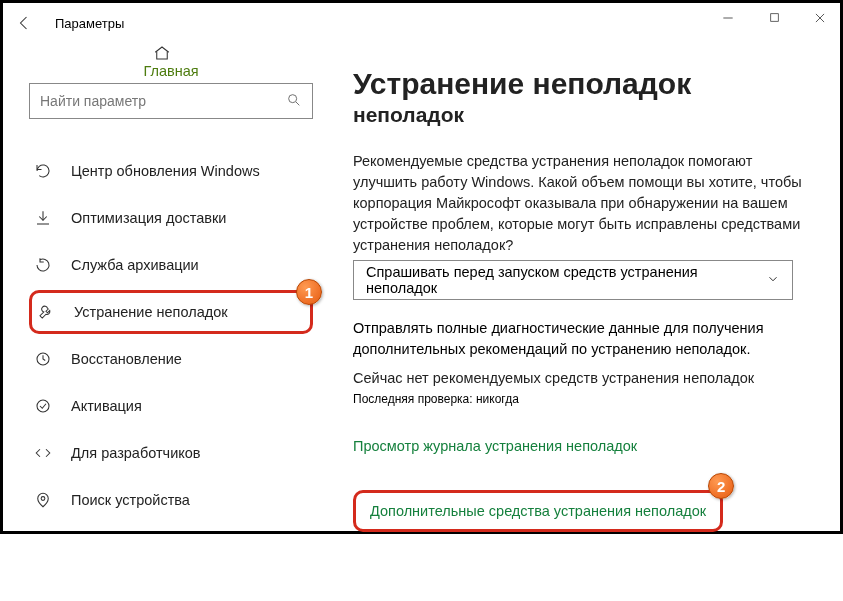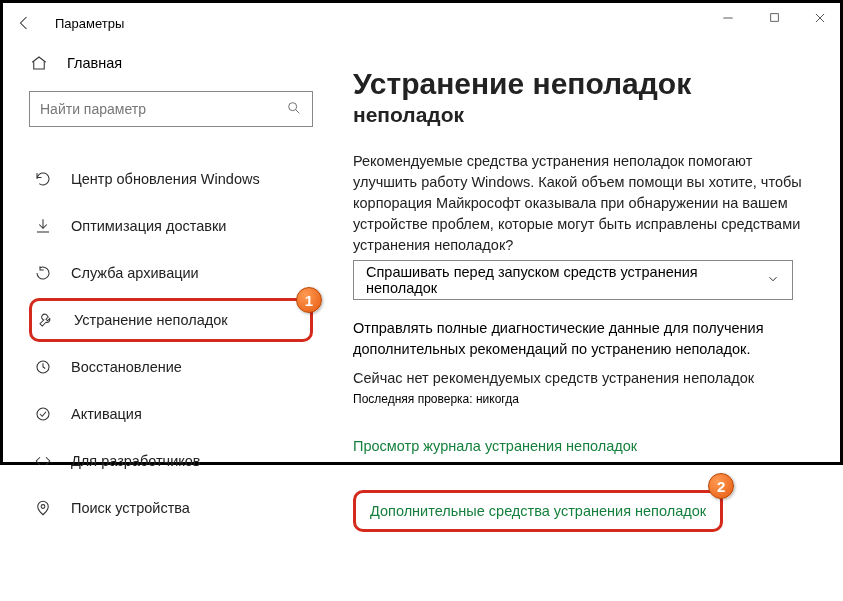--- a/index.html
+++ b/index.html
@@ -1,27 +1,27 @@
 <!DOCTYPE html>
 <html><head>
 <meta charset="utf-8">
 <style>
   * { box-sizing: border-box; margin: 0; padding: 0; }
   html, body { width: 843px; height: 601px; font-family: "Segoe UI", Arial, sans-serif; background: #fff; overflow: hidden; }
-  .wrap { border: 3px solid #000; width: 843px; height: 465px; background: #fff; position: relative; }
+  .wrap { border: 3px solid #000; width: 843px; height: 534px; background: #fff; position: relative; }
   .titlebar { height: 40px; display: flex; align-items: center; padding: 0 10px; }
   .back { width: 24px; height: 24px; display: flex; align-items: center; justify-content: center; color: #333; margin-right: 18px; }
   .title { font-size: 13px; color: #000; }
   .win-controls { position: absolute; right: 8px; top: 8px; display: flex; gap: 22px; color: #333; }
   .win-controls span { width: 24px; text-align: center; font-size: 14px; }
   .body { display: flex; height: calc(100% - 40px); }
   .sidebar { width: 330px; padding: 0 20px 0 26px; }
-  .home-row { display: flex; align-items: center; height: 40px; font-size: 14.5px; color: #000000; }
+  .home-row { display: flex; align-items: center; height: 40px; font-size: 14.5px; color: #4d7c0f; flex-direction: column; }
   .home-row .icon { width: 20px; height: 20px; margin-right: 18px; display: flex; align-items: center; justify-content: center; color: #333; }
-  .search { margin-top: 8px; height: 36px; border: 1px solid #888; display: flex; align-items: center; padding: 0 10px; color: #666; font-size: 14px; justify-content: space-between; }
+  .search { height: 36px; border: 1px solid #888; display: flex; align-items: center; padding: 0 10px; color: #666; font-size: 14px; justify-content: space-between; }
   .search span.ph { color: #777; }
   .section-label { margin-top: 24px; font-weight: 600; font-size: 15.5px; color: #000; }
   .nav { margin-top: 30px; display: flex; flex-direction: column; gap: 3px; }
   .nav-item { display: flex; align-items: center; height: 44px; font-size: 14.5px; color: #222; padding-left: 4px; position: relative; }
   .nav-item .icon { width: 20px; height: 20px; margin-right: 18px; display: flex; align-items: center; justify-content: center; color: #333; }
   .nav-item.selected { border: 3px solid #d42a1c; border-radius: 10px; }
   .content { flex: 1; padding: 24px 30px 0 20px; font-size: 14.5px; color: #222; }
   .h1 { font-size: 30px; font-weight: 600; margin-bottom: 2px; }
   .h2 { font-size: 21px; font-weight: 600; margin-bottom: 24px; }
   .p { line-height: 1.45; margin-bottom: 4px; }

